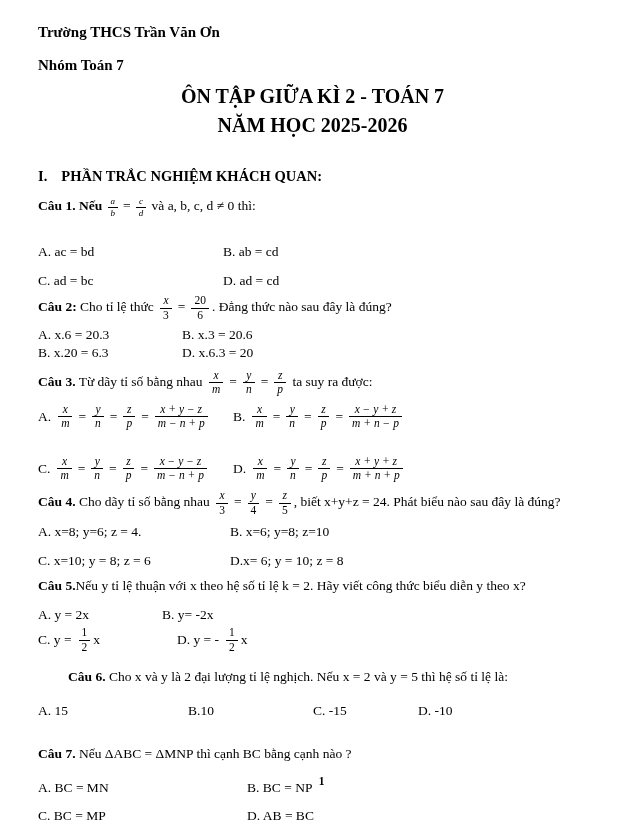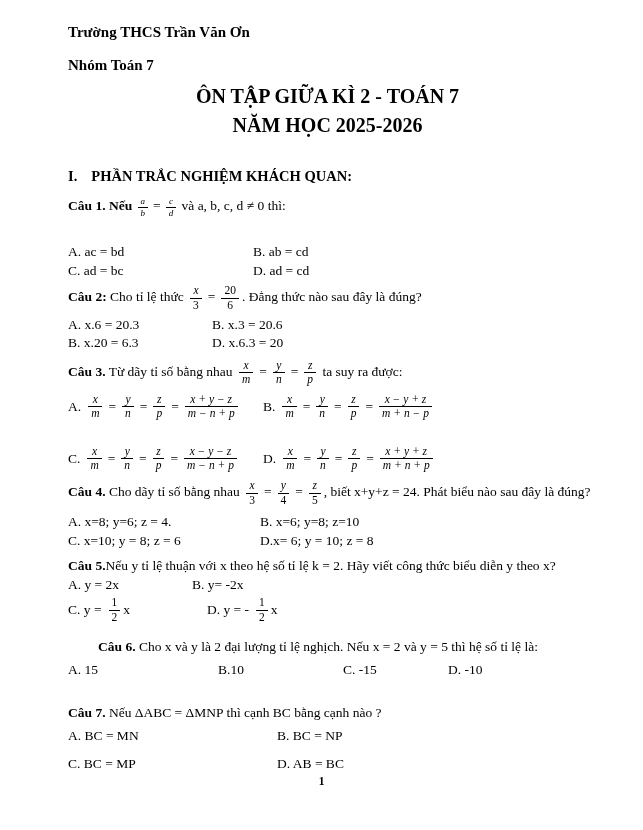--- a/index.html
+++ b/index.html
@@ -1,19 +1,19 @@
 <!DOCTYPE html>
 <html><head>
 <meta charset="utf-8">
 <style>
   html,body{margin:0;padding:0;background:#888;}
   .page{
     width:643px;height:830px;margin:0 auto;background:#ffffff;color:#000;
     font-family:"Liberation Serif",serif;font-size:13.5px;line-height:1.35;
-    box-sizing:border-box;padding:22px 56px 0 68px;position:relative;overflow:hidden;
+    box-sizing:border-box;padding:22px 56px 0 38px;position:relative;overflow:hidden;
   }
   .hline{font-size:15px;font-weight:bold;}
   .school{margin-bottom:13px;}
   .group{margin-bottom:4px;}
   .title{font-size:20px;font-weight:bold;text-align:center;line-height:1.45;}
   .titles{margin-top:6px;}
   .section-h{font-size:14.5px;font-weight:bold;margin-top:27px;}
   .section-h .numeral{margin-right:14px;}
   .stem{margin-top:10px;white-space:nowrap;}
   .bl{font-weight:bold;}
@@ -30,22 +30,22 @@
   .cols-q1{grid-template-columns:185px 1fr;}
   .cols-q2{grid-template-columns:144px 1fr;}
   .cols-q3{grid-template-columns:195px 1fr;}
   .cols-q4{grid-template-columns:144px 1fr;gap:48px;}
   .cols-q5{grid-template-columns:124px 1fr;}
   .cols-q6{grid-template-columns:150px 125px 105px 1fr;}
   .cols-q7{grid-template-columns:185px 1fr;gap:24px;}
   .opt{white-space:nowrap;}
   .opt.math{display:flex;align-items:center;}
   .opt.math .olabel{margin-right:4px;}
-  .mt2{margin-top:2px;gap:15px;}  .mt4{margin-top:4px;}  .mt5{margin-top:1px;}
-  .mt6{margin-top:6px;}  .mt7{margin-top:5px;}  .mt8{margin-top:24px;}
+  .mt2{margin-top:2px;gap:15px;}  .mt4{margin-top:4px;}  .mt5{margin-top:11px;}
+  .mt6{margin-top:6px;}  .mt7{margin-top:16px;}  .mt8{margin-top:24px;}
   .mt10{margin-top:10px;} .mt14{margin-top:14px;margin-left:30px;}
   .pageno{position:absolute;bottom:40px;left:0;right:0;text-align:center;
           font-size:11.5px;font-weight:bold;}
 </style>
 </head>
 <body>
 
 <div class="page">
 
   <div class="hline school">Trường THCS Trần Văn Ơn</div>

